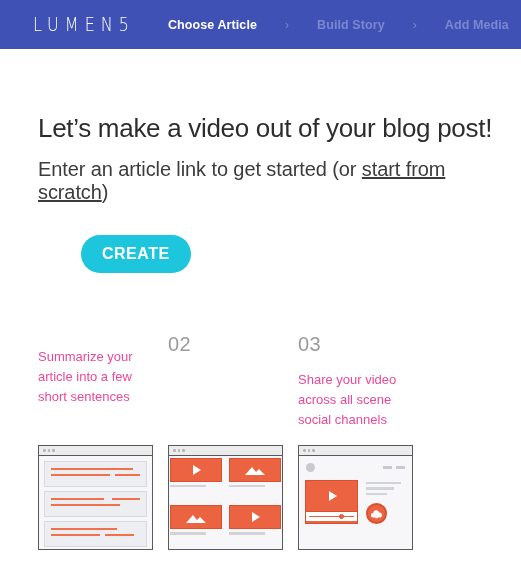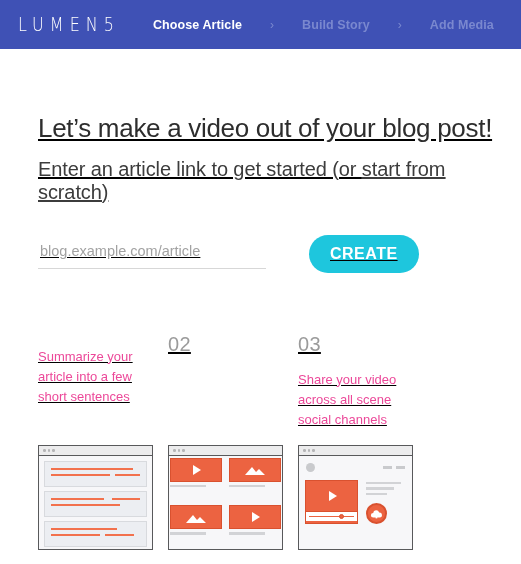--- a/index.html
+++ b/index.html
@@ -9,21 +9,21 @@
     font-family: "Liberation Sans", sans-serif;
     overflow: hidden;
   }
 
   
   .navbar {
     height: 49px;
     background: #3f51b5;
     display: flex;
     align-items: center;
-    padding: 0 0 0 18px;
+    padding: 0 0 0 33px;
     position: relative;
   }
   .logo {
     font-size: 16px;
     letter-spacing: 6px;
     color: #ffffff;
     font-weight: 300;
     font-family: "DejaVu Sans", sans-serif;
     line-height: 1;
     white-space: nowrap;
@@ -44,21 +44,21 @@
   }
   .nav-step.inactive { color: #7a88cf; }
   .nav-sep {
     font-size: 12px;
     color: #7a88cf;
     margin: 0 20px;
     font-weight: normal;
   }
 
   
-  .content { padding: 0 12px 0 38px; text-decoration: underline; }
+  .content { padding: 0 12px 0 38px; }
 
   .headline {
     margin-top: 65px;
     font-size: 26px;
     font-weight: normal;
     color: #2d2d2d;
     letter-spacing: -0.3px;
     line-height: 1.15;
   }
   .subhead {
@@ -245,21 +245,20 @@
 
 <div class="content">
 
   <h1 class="headline">Let’s make a video out of your blog post!</h1>
 
   <p class="subhead">
     <span>Enter an article link to get started (or </span><a href="#">start from scratch</a><span>)</span>
   </p>
 
   <div class="form-row">
-    <input class="url-input" type="text" placeholder="blog.example.com/article" style="">
     <button class="create-btn">CREATE</button>
   </div>
 
   <div class="steps">
     <div class="step">
       <div class="step-text">Summarize your article into a few short sentences</div>
     </div>
     <div class="step">
       <div class="step-num">02</div>
     </div>

